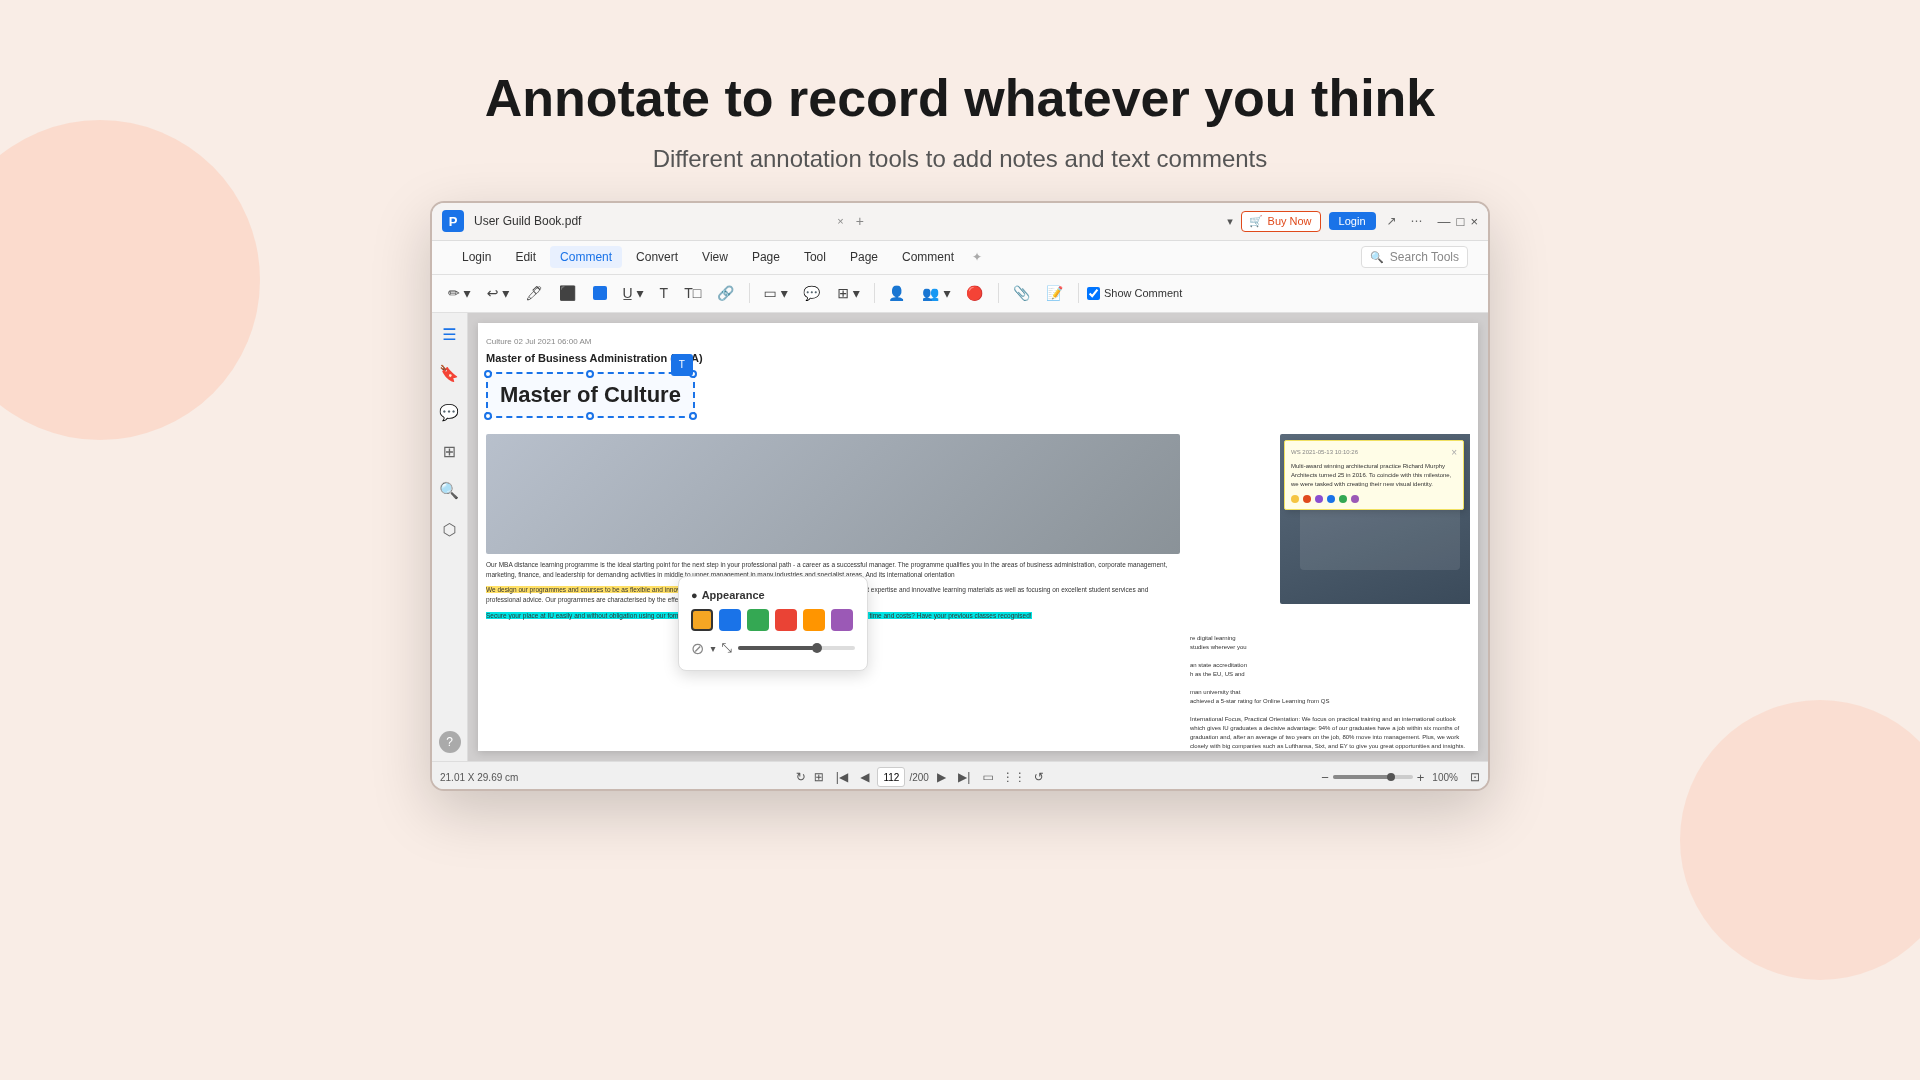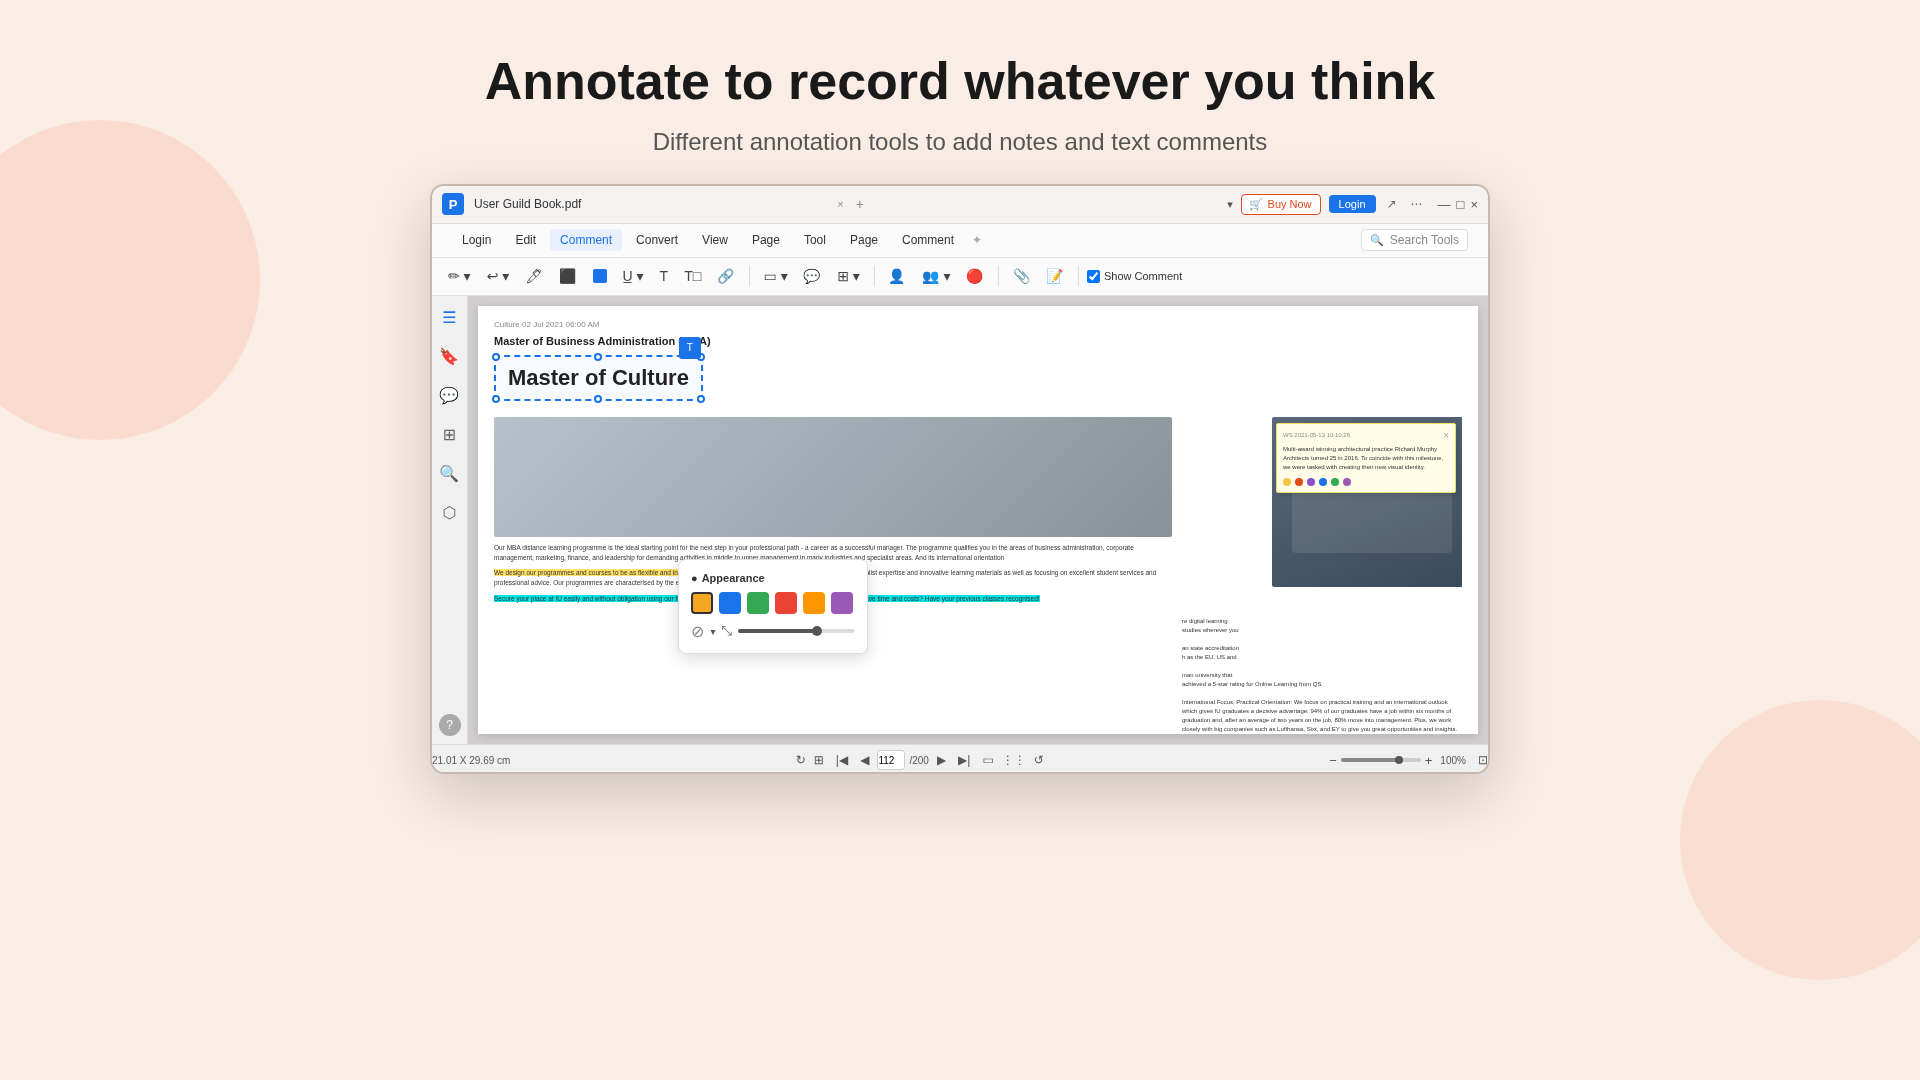--- a/index.html
+++ b/index.html
@@ -36,20 +36,21 @@
     .hero {
       text-align: center;
       padding: 52px 0 28px;
     }
     .hero-title {
       font-size: 52px;
       font-weight: 800;
       color: #1a1a1a;
       line-height: 1.15;
       margin-bottom: 16px;
+      margin-top: 17px;
     }
     .hero-subtitle {
       font-size: 24px;
       color: #555;
       font-weight: 400;
     }
 
     
     .app-window {
       width: 1060px;
@@ -263,21 +264,21 @@
       background: white;
       margin: 10px;
       flex: 1;
       overflow: hidden;
       position: relative;
       box-shadow: 0 2px 8px rgba(0,0,0,0.15);
     }
 
     
     .pdf-inner {
-      padding: 14px 16px;
+      padding: 14px 8px;
       position: relative;
       height: 100%;
       overflow: hidden;
     }
     .pdf-date {
       font-size: 8px;
       color: #888;
       margin-bottom: 6px;
     }
     .pdf-main-title {
@@ -473,21 +474,21 @@
       left: 63%;
     }
 
     
     .status-bar {
       background: #f0f0f0;
       height: 32px;
       border-top: 1px solid #ddd;
       display: flex;
       align-items: center;
-      padding: 0 0;
+      padding: 0 8px;
       gap: 8px;
       font-size: 10px;
       color: #555;
     }
     .status-spacer { flex: 1; }
     .page-nav {
       display: flex;
       align-items: center;
       gap: 4px;
     }
@@ -495,21 +496,21 @@
       font-size: 12px;
       color: #555;
       cursor: pointer;
       padding: 2px 4px;
     }
     .page-input {
       width: 28px;
       height: 20px;
       border: 1px solid #ccc;
       border-radius: 3px;
-      text-align: left;
+      text-align: center;
       font-size: 10px;
     }
     .zoom-area {
       display: flex;
       align-items: center;
       gap: 4px;
     }
     .zoom-btn {
       font-size: 13px;
       color: #555;

